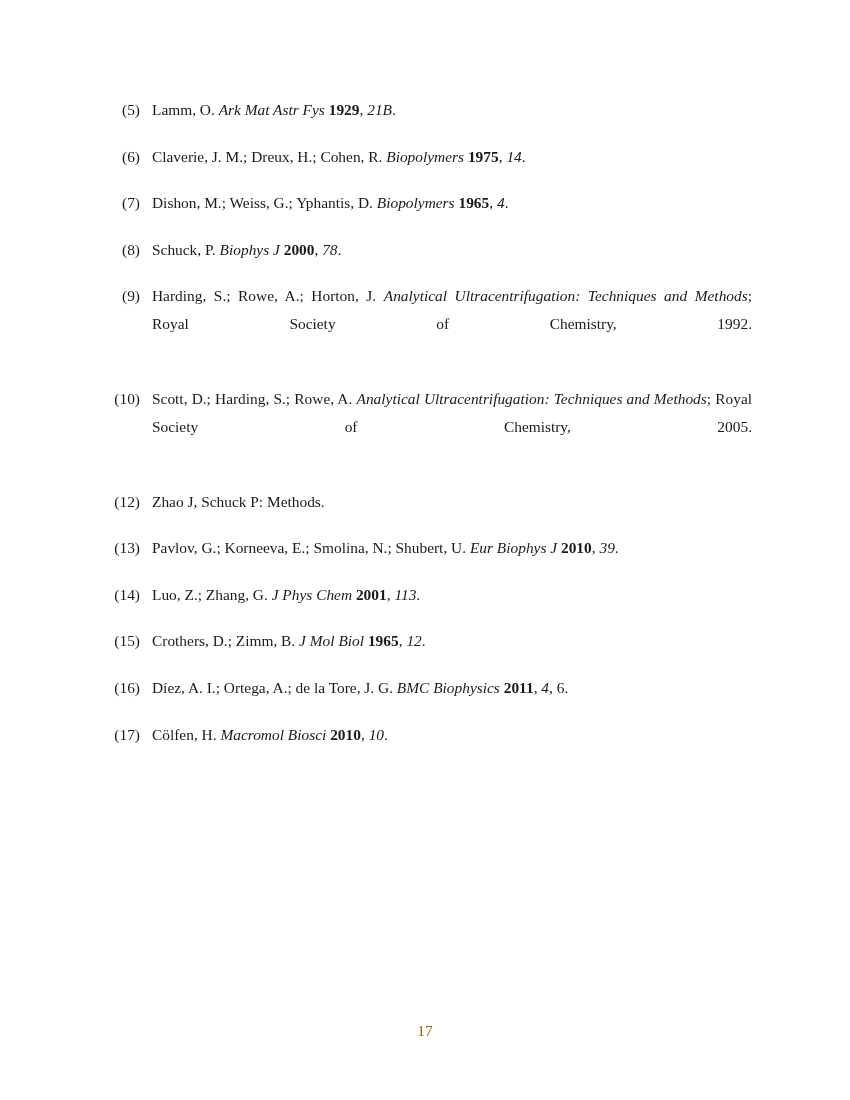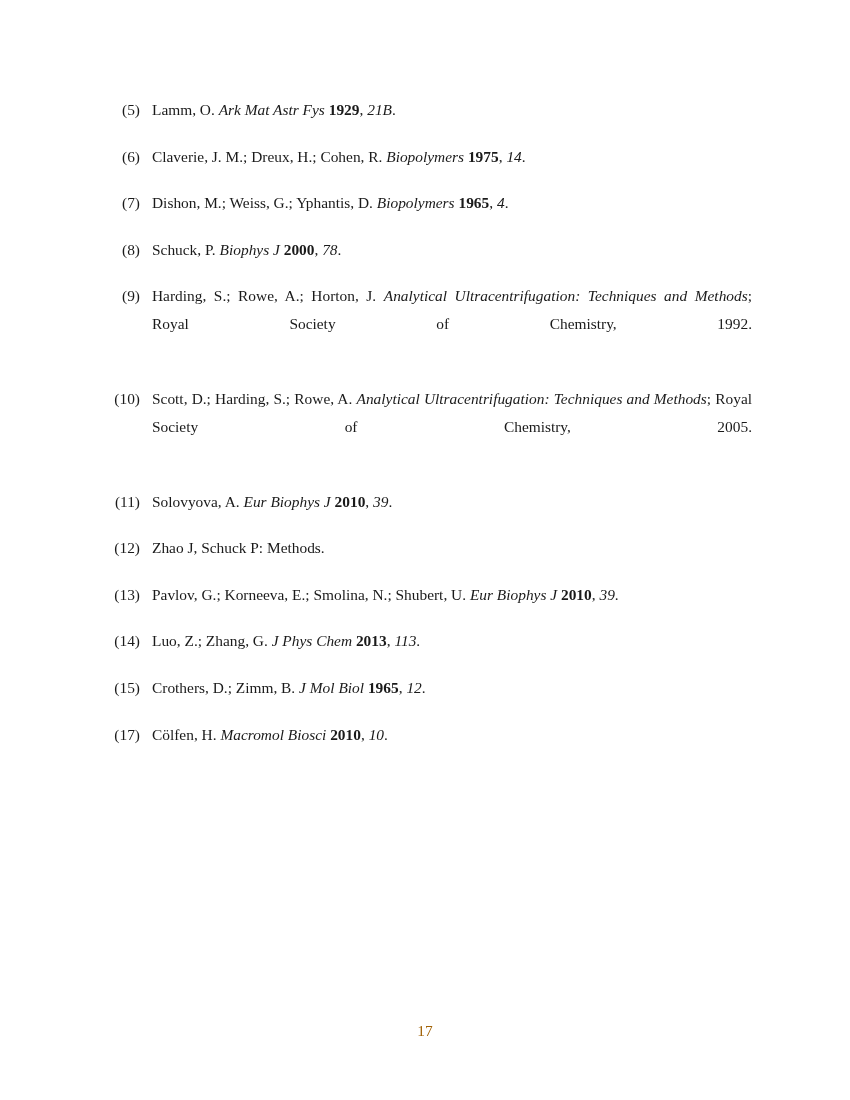--- a/index.html
+++ b/index.html
@@ -95,38 +95,38 @@
       </div>
       <div class="ref-entry">
         <div class="ref-label">(9)</div>
         <div class="ref-text"><span>Harding, S.; Rowe, A.; Horton, J. </span><i>Analytical Ultracentrifugation: Techniques and Meth­ods</i><span>; Royal Society of Chemistry, 1992.</span></div>
       </div>
       <div class="ref-entry">
         <div class="ref-label">(10)</div>
         <div class="ref-text"><span>Scott, D.; Harding, S.; Rowe, A. </span><i>Analytical Ultracentrifugation: Techniques and Meth­ods</i><span>; Royal Society of Chemistry, 2005.</span></div>
       </div>
       <div class="ref-entry">
-        <div class="ref-label">(11)</div>
-        <div class="ref-text single"><span>Solovyova, A. </span><i>Eur Biophys J</i><span> </span><b>2010</b><span>, </span><i>39</i><span>.</span></div>
-      </div>
-      <div class="ref-entry">
         <div class="ref-label">(12)</div>
         <div class="ref-text single"><span>Zhao J, Schuck P: Methods.</span></div>
       </div>
       <div class="ref-entry">
         <div class="ref-label">(13)</div>
         <div class="ref-text single"><span>Pavlov, G.; Korneeva, E.; Smolina, N.; Shubert, U. </span><i>Eur Biophys J</i><span> </span><b>2010</b><span>, </span><i>39</i><span>.</span></div>
       </div>
       <div class="ref-entry">
         <div class="ref-label">(14)</div>
-        <div class="ref-text single"><span>Luo, Z.; Zhang, G. </span><i>J Phys Chem</i><span> </span><b>2013</b><span>, </span><i>113</i><span>.</span></div>
+        <div class="ref-text single"><span>Luo, Z.; Zhang, G. </span><i>J Phys Chem</i><span> </span><b>2001</b><span>, </span><i>113</i><span>.</span></div>
       </div>
       <div class="ref-entry">
         <div class="ref-label">(15)</div>
         <div class="ref-text single"><span>Crothers, D.; Zimm, B. </span><i>J Mol Biol</i><span> </span><b>1965</b><span>, </span><i>12</i><span>.</span></div>
+      </div>
+      <div class="ref-entry">
+        <div class="ref-label">(16)</div>
+        <div class="ref-text single"><span>Díez, A. I.; Ortega, A.; de la Tore, J. G. </span><i>BMC Biophysics</i><span> </span><b>2011</b><span>, </span><i>4</i><span>, 6.</span></div>
       </div>
       <div class="ref-entry">
         <div class="ref-label">(17)</div>
         <div class="ref-text single"><span>Cölfen, H. </span><i>Macromol Biosci</i><span> </span><b>2010</b><span>, </span><i>10</i><span>.</span></div>
       </div>
     </div>
 
   <div class="page-number">17</div>
 
 </div>

